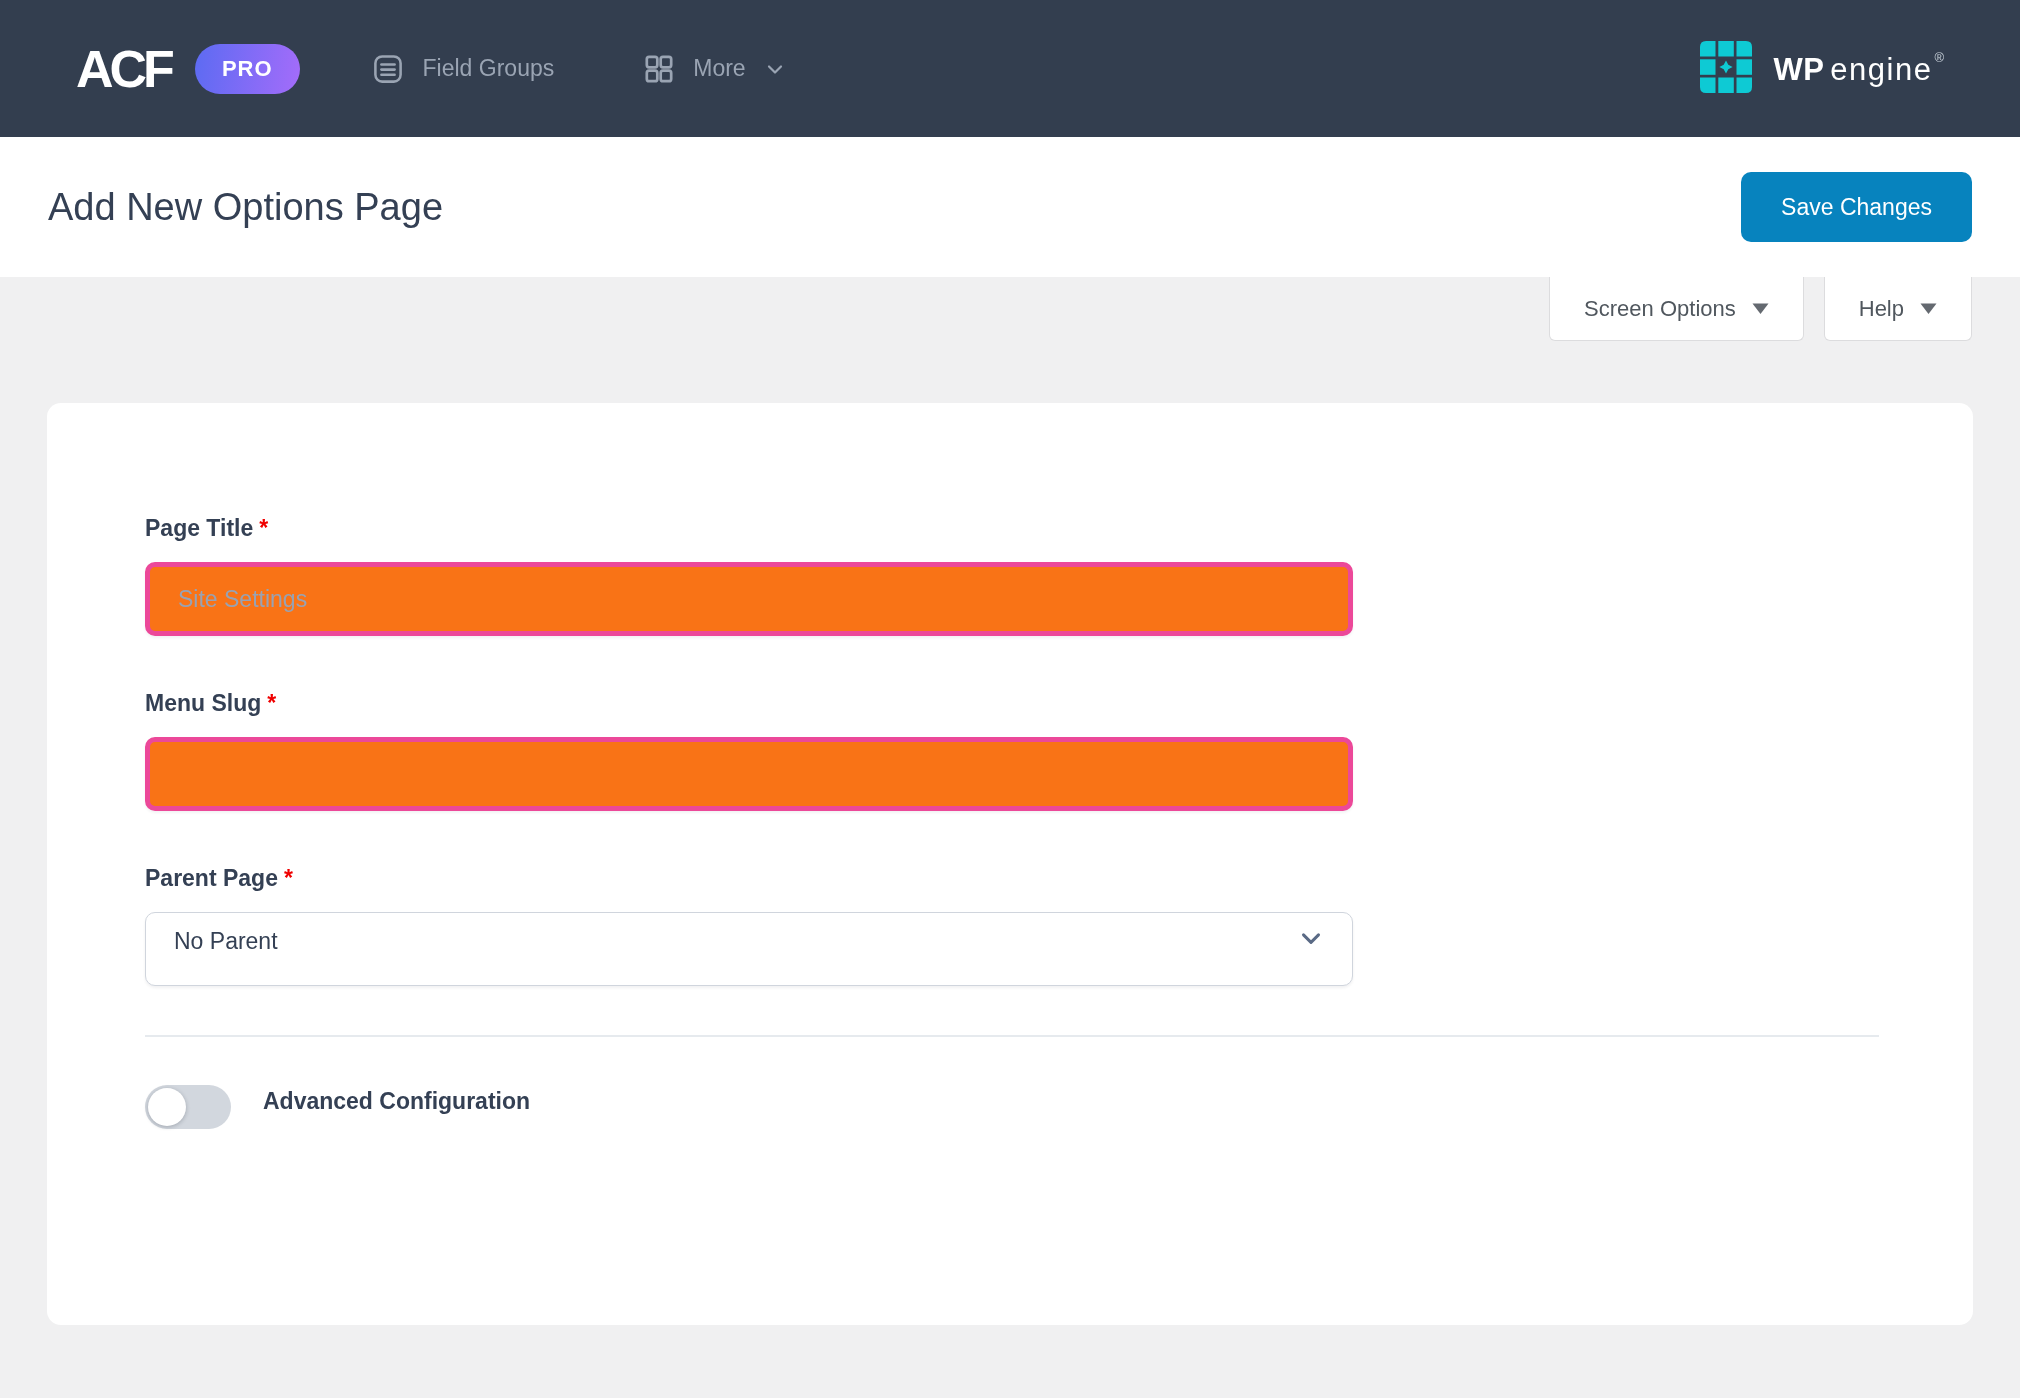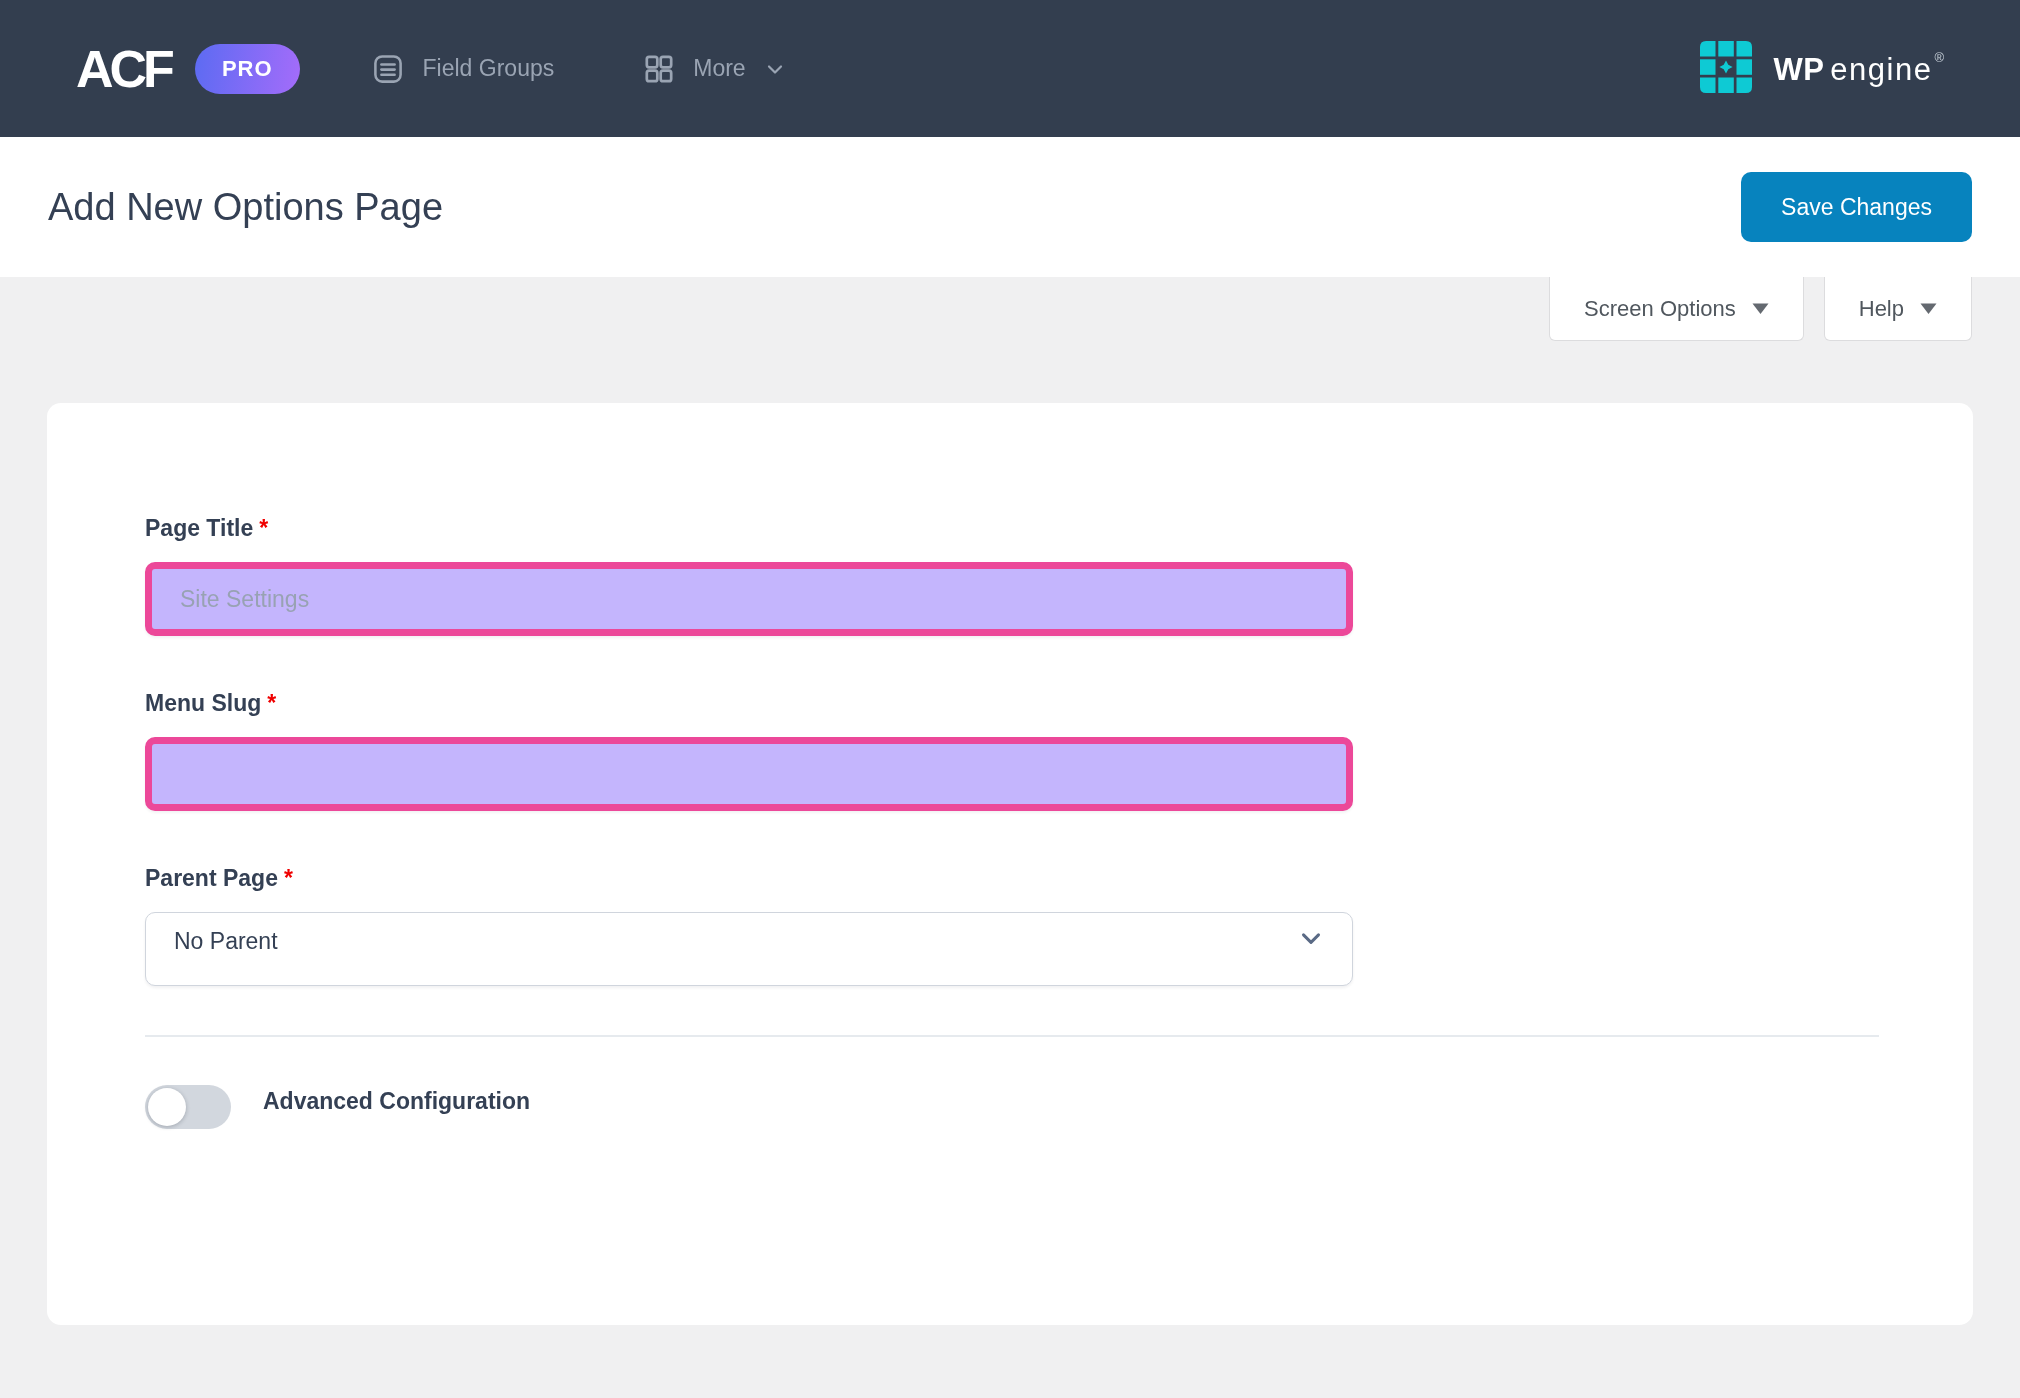--- a/index.html
+++ b/index.html
@@ -123,27 +123,27 @@
     display: block;
     font-size: 23px;
     font-weight: 700;
     color: #344054;
     margin-bottom: 20px;
   }
   .required { color: #ef0000; margin-left: 6px; }
   .text-input {
     width: 1208px;
     height: 74px;
-    border: 7px solid #ec4899;
+    border: 5px solid #ec4899;
     border-radius: 10px;
     padding: 0 28px;
     font-family: inherit;
     font-size: 23px;
     color: #344054;
-    background: #c4b5fd;
+    background: #f97316;
     box-shadow: 0 2px 3px rgba(16,24,40,0.05);
     outline: none;
   }
   .text-input::placeholder { color: #98a2b3; }
   .select-box {
     width: 1208px;
     height: 74px;
     border: 1px solid #d0d5dd;
     border-radius: 10px;
     background: #fff;

